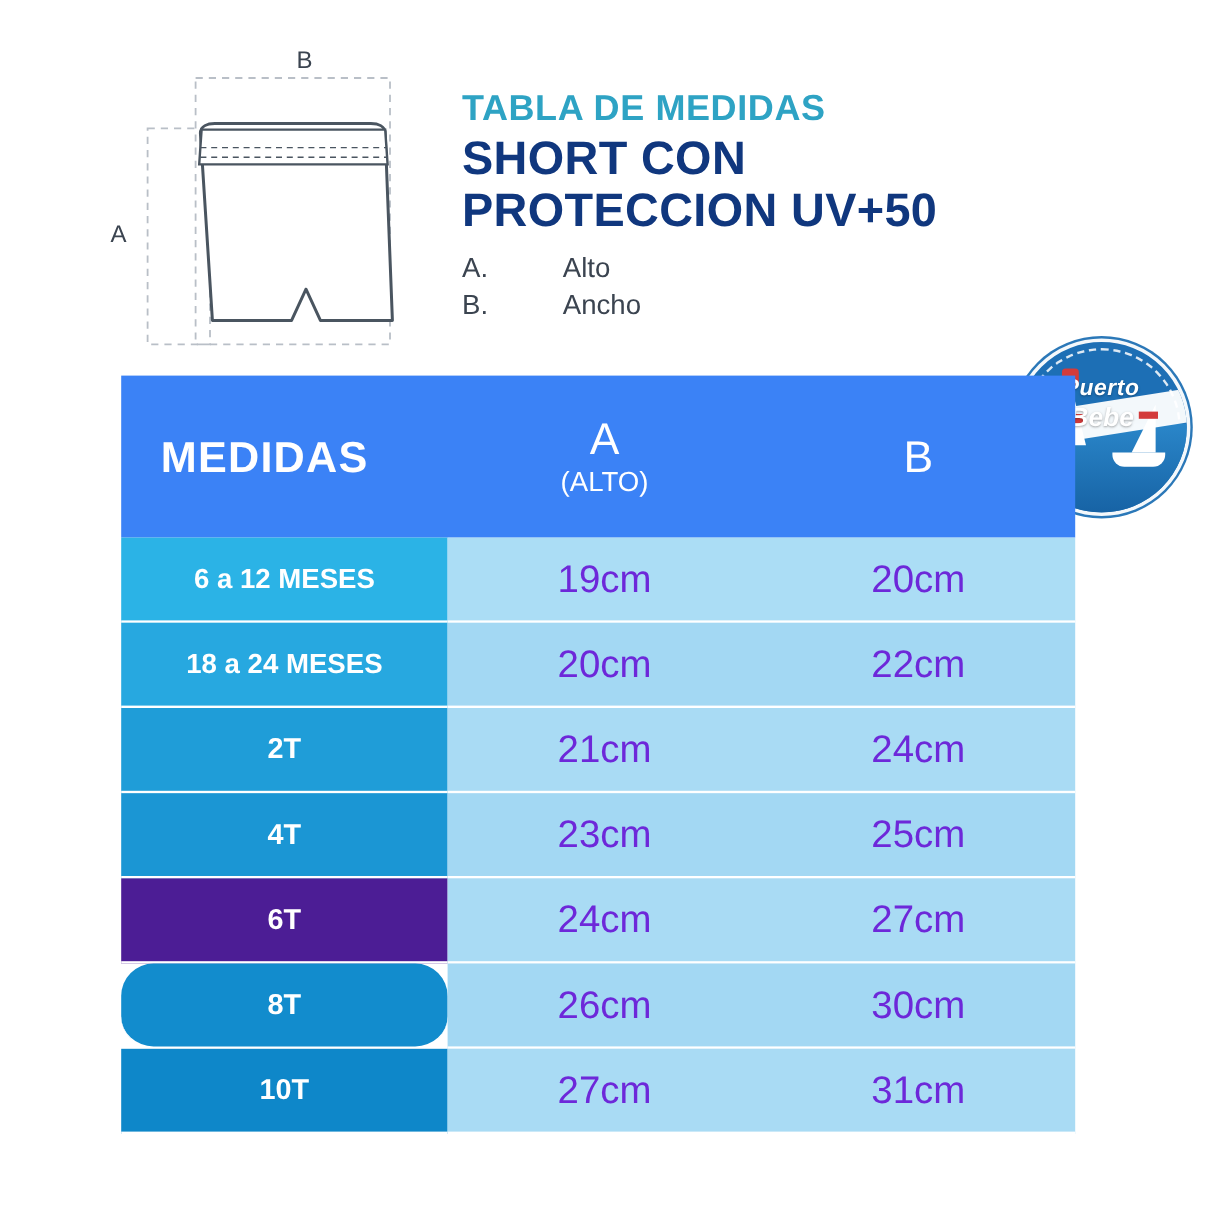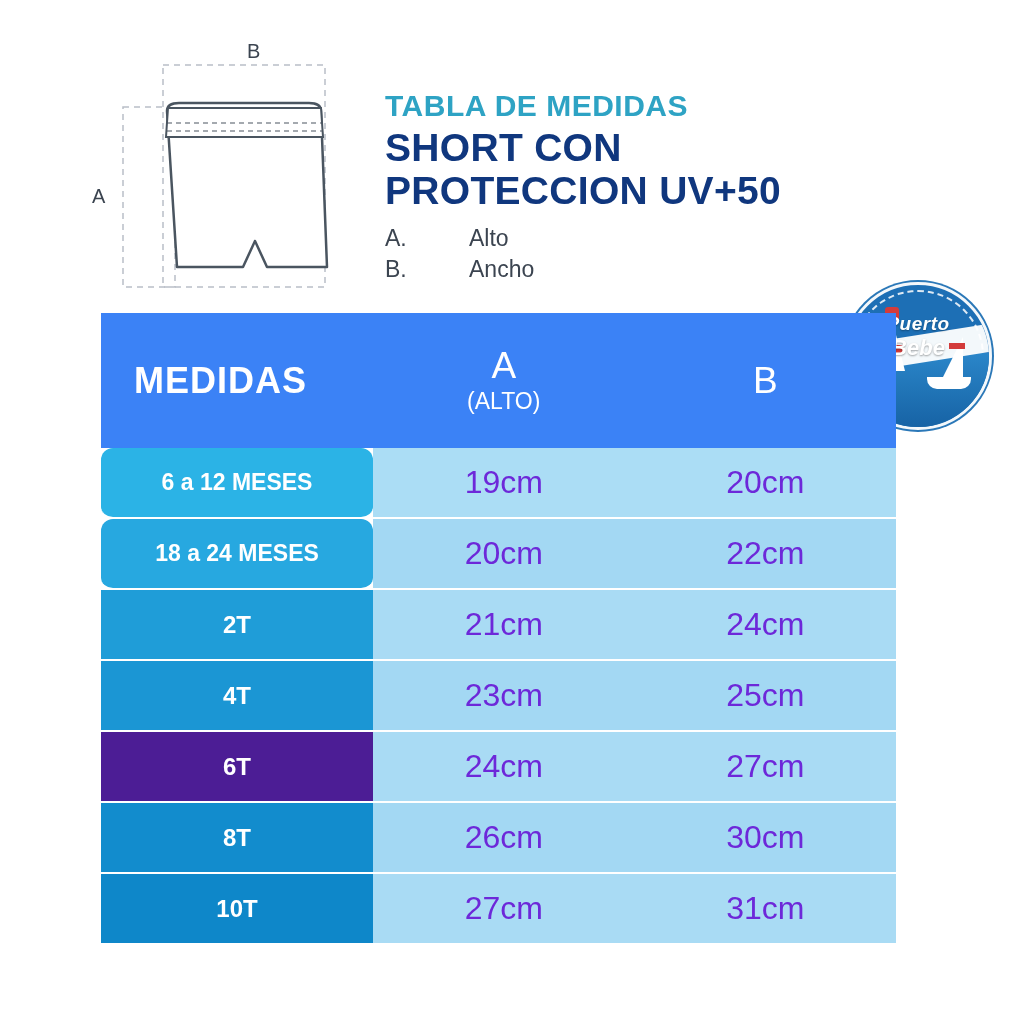--- a/index.html
+++ b/index.html
@@ -27,21 +27,21 @@
   .diagram {
     position: absolute;
     left: 95px; top: 45px;
     width: 270px; height: 260px;
   }
   .diagram svg { display: block; }
 
   
   .headings {
     position: absolute;
-    left: 385px; top: 90px;
+    left: 385px; top: 75px;
     width: 560px;
   }
   .kicker {
     font-size: 30px;
     font-weight: bold;
     color: #2ea3c4;
     letter-spacing: 0.5px;
     line-height: 1.05;
     margin: 0 0 4px 0;
   }
@@ -190,21 +190,21 @@
   .cell-size {
     width: 272px;
     display: flex;
     align-items: center;
     justify-content: center;
     color: #ffffff;
     font-weight: bold;
     font-size: 24px;
     border-bottom: 2px solid #ffffff;
   }
-  .cell-size.small { font-size: 23px; border-radius: 12px; }
+  .cell-size.small { font-size: 23px; }
   .cell-val {
     flex: 1;
     display: flex;
     align-items: center;
     justify-content: center;
     color: #6d28d9;
     font-size: 32px;
     border-bottom: 2px solid #ffffff;
   }
 </style>
@@ -294,21 +294,21 @@
           <div class="cell-size" style="background: rgb(27, 150, 212);">4T</div>
           <div class="cell-val" style="background: rgb(163, 216, 243);">23cm</div>
           <div class="cell-val" style="background: rgb(163, 216, 243);">25cm</div>
         </div>
         <div class="row">
           <div class="cell-size" style="background: #4c1d95;">6T</div>
           <div class="cell-val" style="background: rgb(169, 219, 244);">24cm</div>
           <div class="cell-val" style="background: rgb(169, 219, 244);">27cm</div>
         </div>
         <div class="row">
-          <div class="cell-size" style="background: rgb(18, 140, 205);">8T</div>
+          <div class="cell-size" style="background: rgb(18, 140, 205); border-radius: 27px;">8T</div>
           <div class="cell-val" style="background: rgb(163, 216, 243);">26cm</div>
           <div class="cell-val" style="background: rgb(163, 216, 243);">30cm</div>
         </div>
         <div class="row">
           <div class="cell-size" style="background: rgb(14, 135, 201);">10T</div>
           <div class="cell-val" style="background: rgb(169, 219, 244);">27cm</div>
           <div class="cell-val" style="background: rgb(169, 219, 244);">31cm</div>
         </div>
       </div>
   </div>

